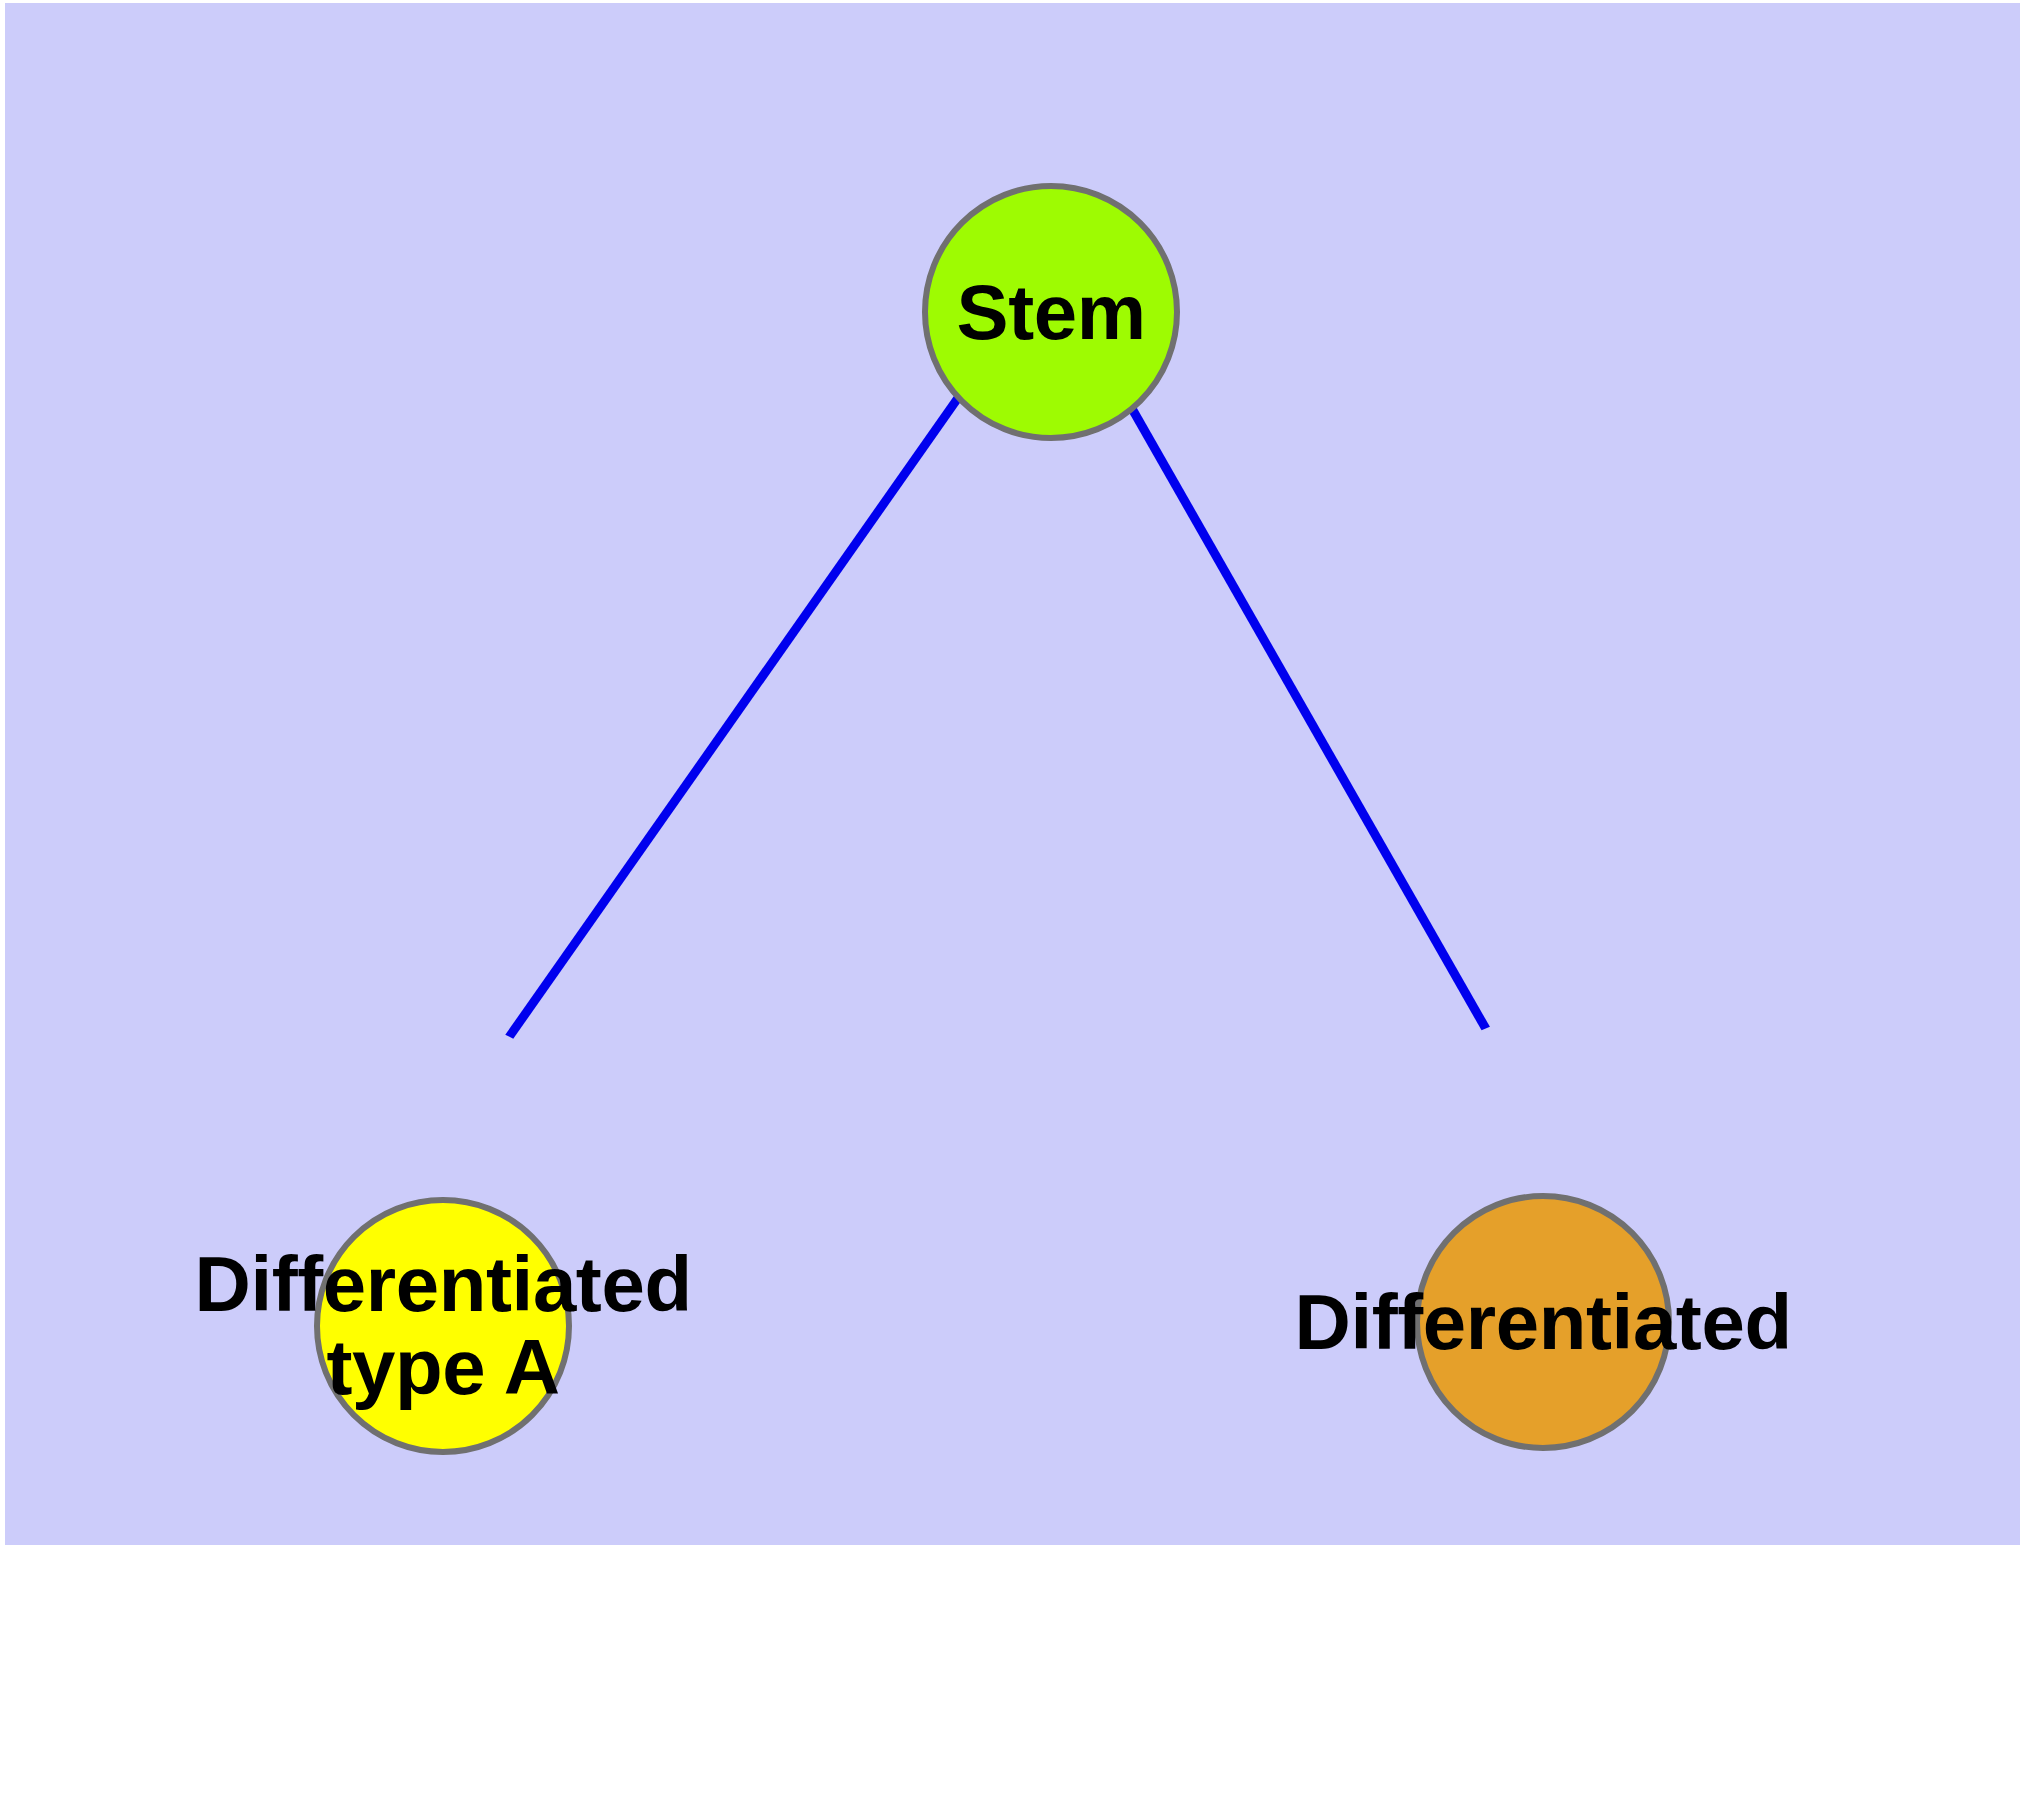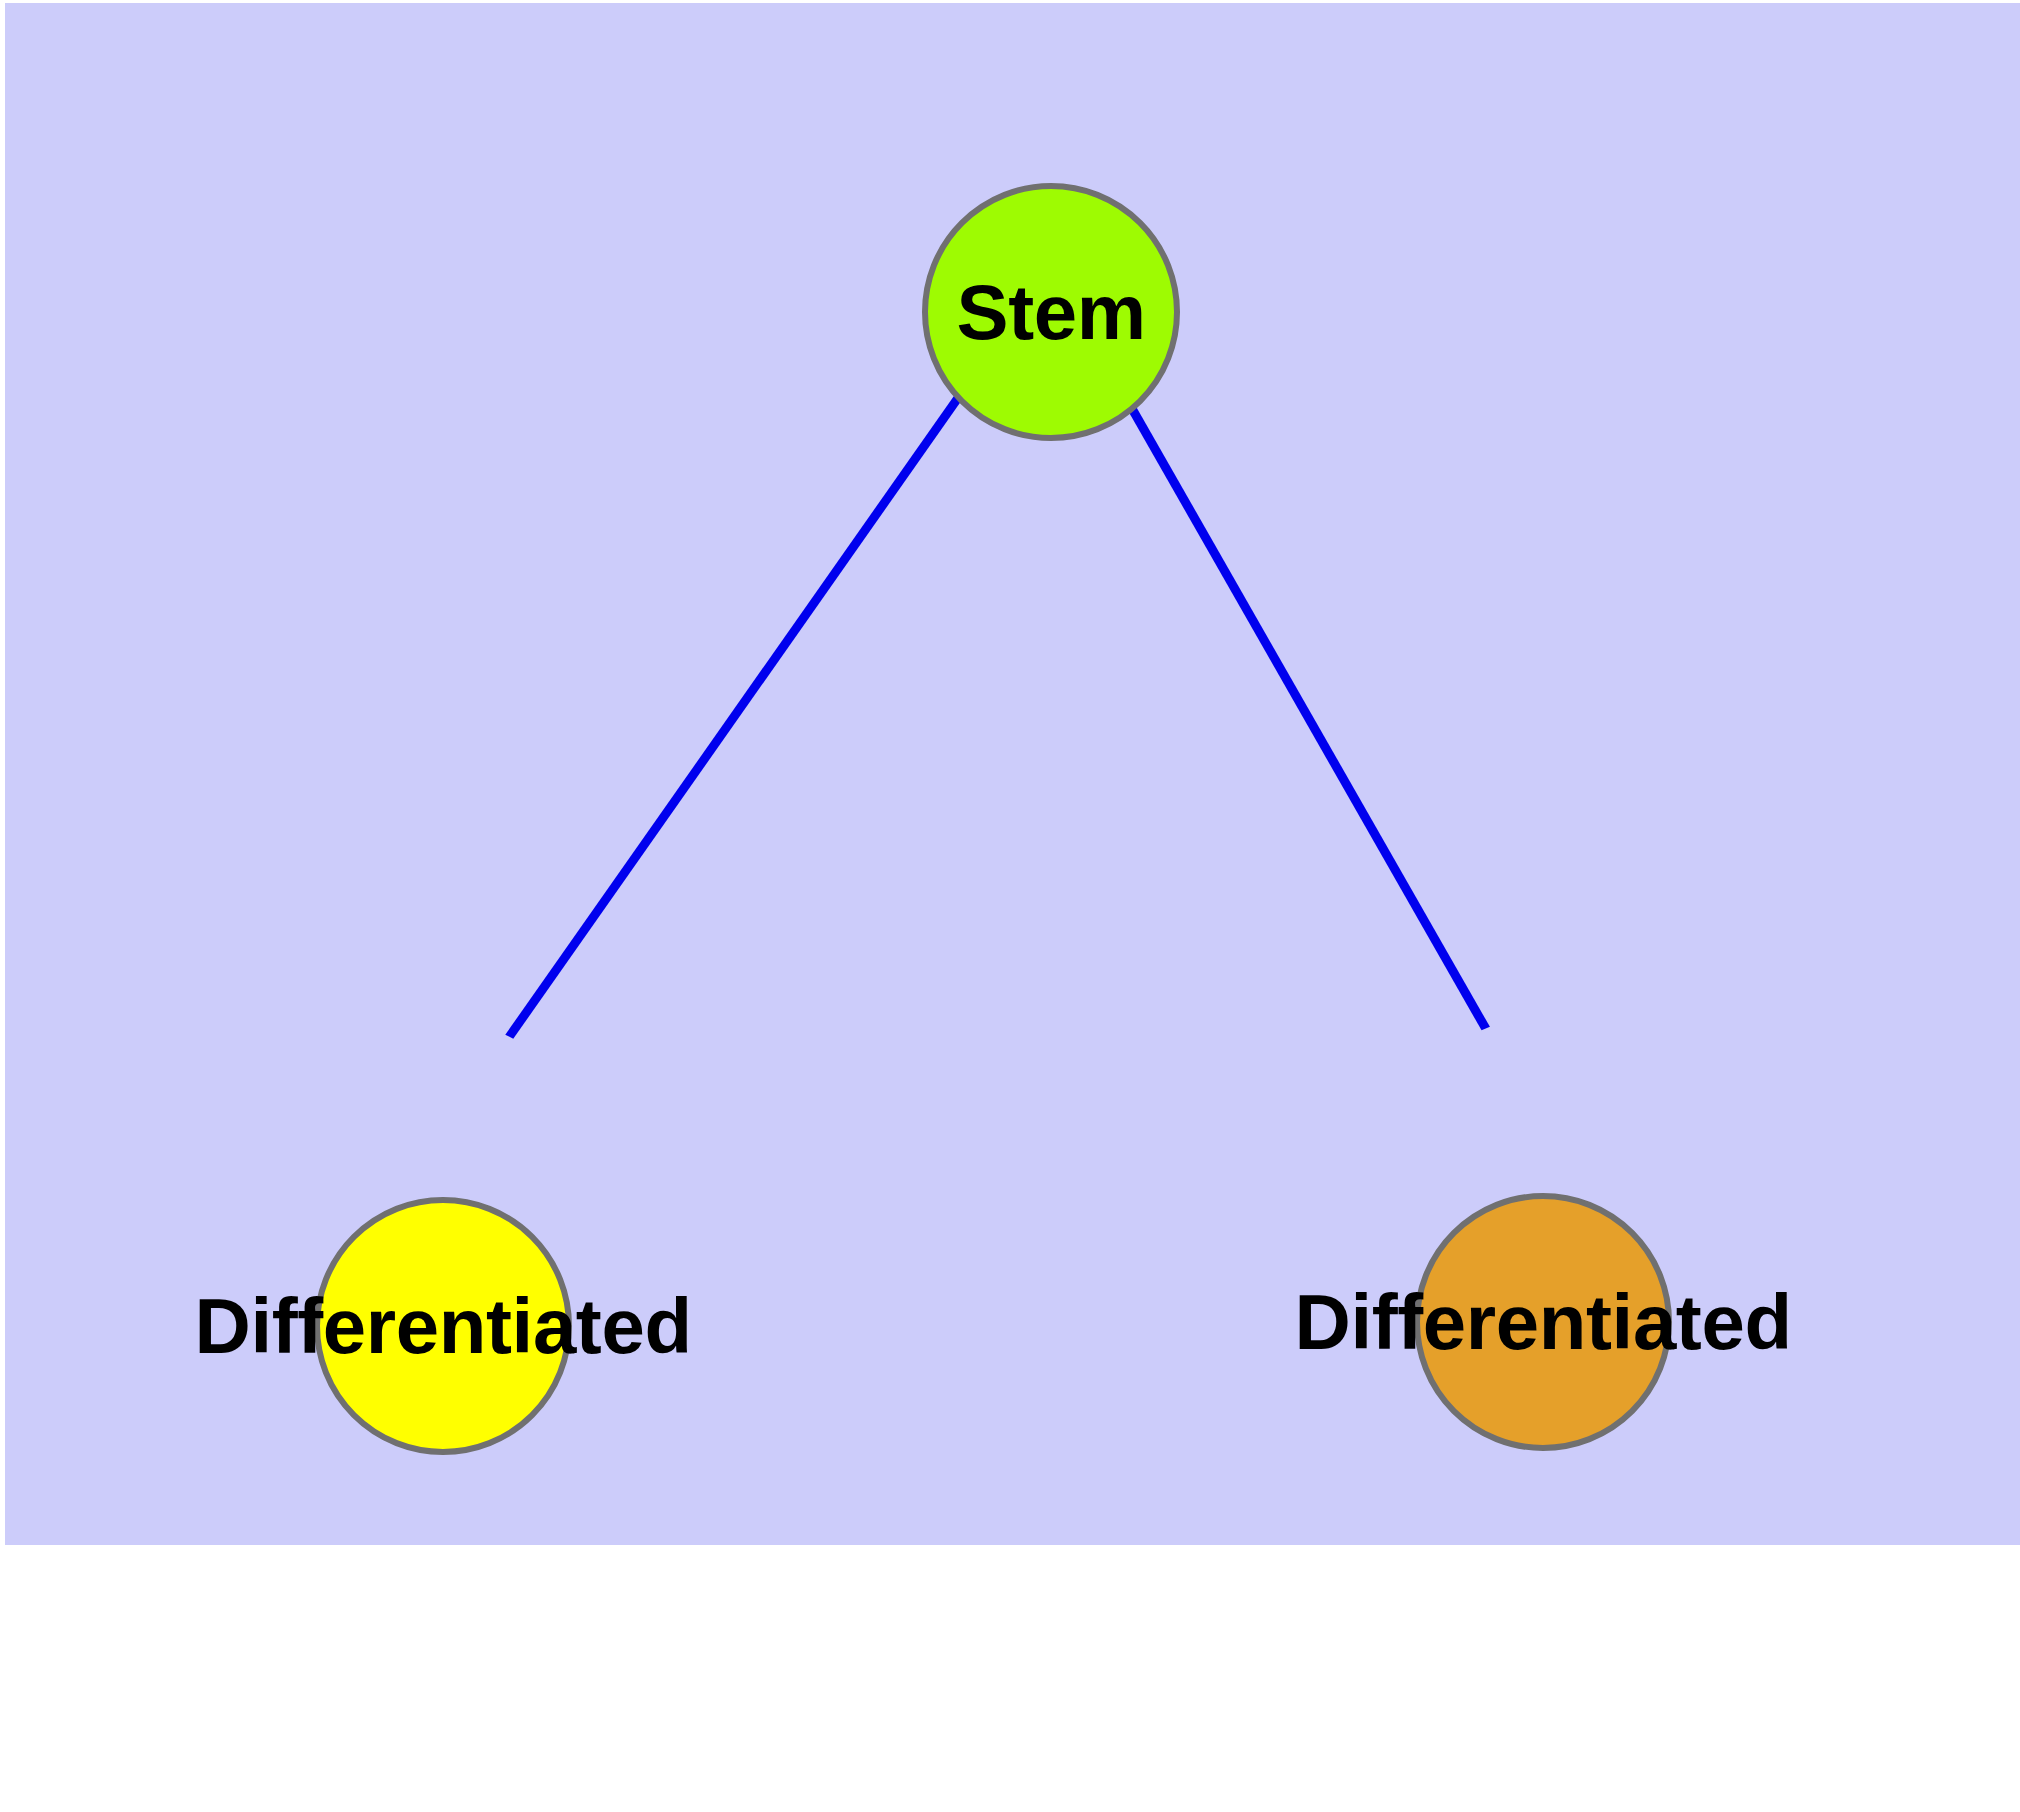--- a/index.html
+++ b/index.html
@@ -70,20 +70,21 @@
 
   <div class="graph-node" id="node-stem" style="left: 917px; top: 180px; width: 258px; height: 258px; background: rgb(158, 251, 2); border-color: rgb(112, 112, 112);">
     <span class="node-label" style="color: rgb(0, 0, 0);">
       <span class="label-line">Stem</span>
     </span>
   </div>
 
   <div class="graph-node" id="node-diff_a" style="left: 309px; top: 1194px; width: 258px; height: 258px; background: rgb(255, 255, 0); border-color: rgb(112, 112, 112);">
     <span class="node-label" style="color: rgb(0, 0, 0);">
       <span class="label-line">Differentiated</span>
+      <span class="label-line">type A</span>
     </span>
   </div>
 
   <div class="graph-node" id="node-diff_b" style="left: 1409px; top: 1190px; width: 258px; height: 258px; background: rgb(229, 160, 42); border-color: rgb(112, 112, 112);">
     <span class="node-label" style="color: rgb(0, 0, 0);">
       <span class="label-line">Differentiated</span>
     </span>
   </div>
 
 </div>

